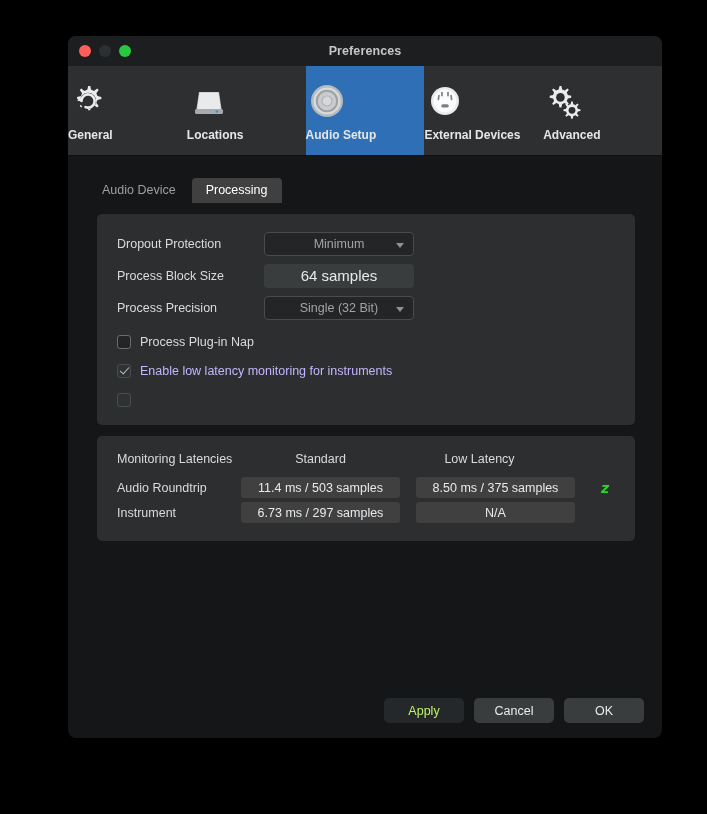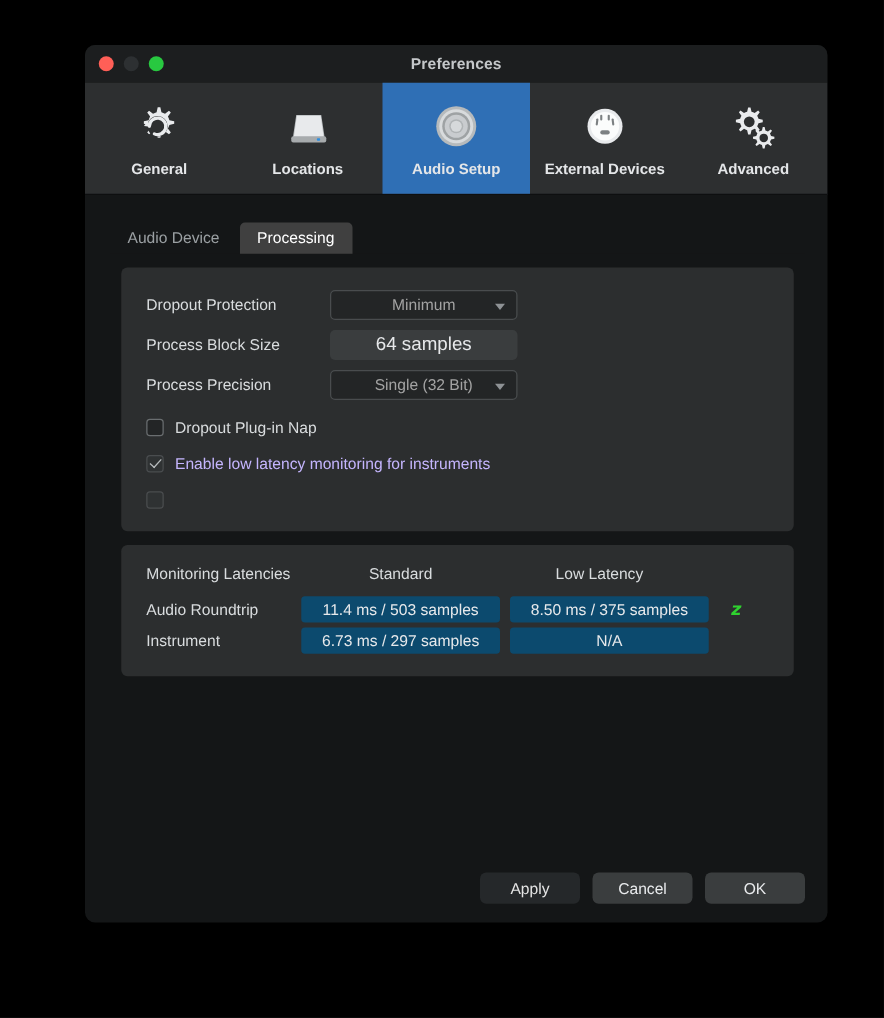--- a/index.html
+++ b/index.html
@@ -60,21 +60,21 @@
     height: 90px;
     background: #2d2f30;
     display: flex;
     align-items: stretch;
     border-bottom: 1px solid #0e0f10;
   }
   .tb-item {
     width: 119px;
     display: flex;
     flex-direction: column;
-    align-items: center;
+    align-items: flex-start;
     justify-content: center;
     gap: 5px;
     cursor: default;
   }
   .tb-item.active { background: #2f6fb5; }
   .tb-icon {
     height: 44px;
     display: flex;
     align-items: center;
     justify-content: center;
@@ -218,28 +218,28 @@
   }
   .lat-head {
     width: 159px;
     text-align: center;
     font-size: 12.5px;
     color: #d9dcde;
   }
   .lat-cell {
     width: 159px;
     height: 21px;
-    background: #0c4a6e;
+    background: #404040;
     border-radius: 3px;
     display: flex;
     align-items: center;
     justify-content: center;
     font-size: 12.5px;
     color: #e7e9eb;
-    margin-right: 8px;
+    margin-right: 16px;
   }
   .bolt {
     margin-left: 10px;
     font-size: 14px;
     font-weight: bold;
     font-style: italic;
     color: #2fd22f;
     font-family: "DejaVu Sans", sans-serif;
   }
 
@@ -258,21 +258,21 @@
     background: #3a3d3e;
     color: #e9ebed;
     font-size: 12.5px;
     display: flex;
     align-items: center;
     justify-content: center;
     cursor: default;
   }
   .btn.disabled {
     background: #25282a;
-    color: #e5e5e5;
+    color: #bef264;
   }
 </style>
 </head>
 <body>
 
 <div class="window">
 
   <div class="titlebar">
     <div class="traffic">
       <div class="light close"></div>
@@ -388,21 +388,21 @@
       <div class="row">
         <div class="lbl">Process Precision</div>
         <div class="select">
           <span>Single (32 Bit)</span>
           <span class="chev"></span>
         </div>
       </div>
 
       <div class="cbrow first">
         <div class="cb"></div>
-        <div class="cbtext">Dropout Plug-in Nap</div>
+        <div class="cbtext">Process Plug-in Nap</div>
       </div>
 
       <div class="cbrow">
         <div class="cb checked dim"></div>
         <div class="cbtext dim">Enable low latency monitoring for instruments</div>
       </div>
 
       <div class="cbrow">
         <div class="cb dim"></div>
       </div>

